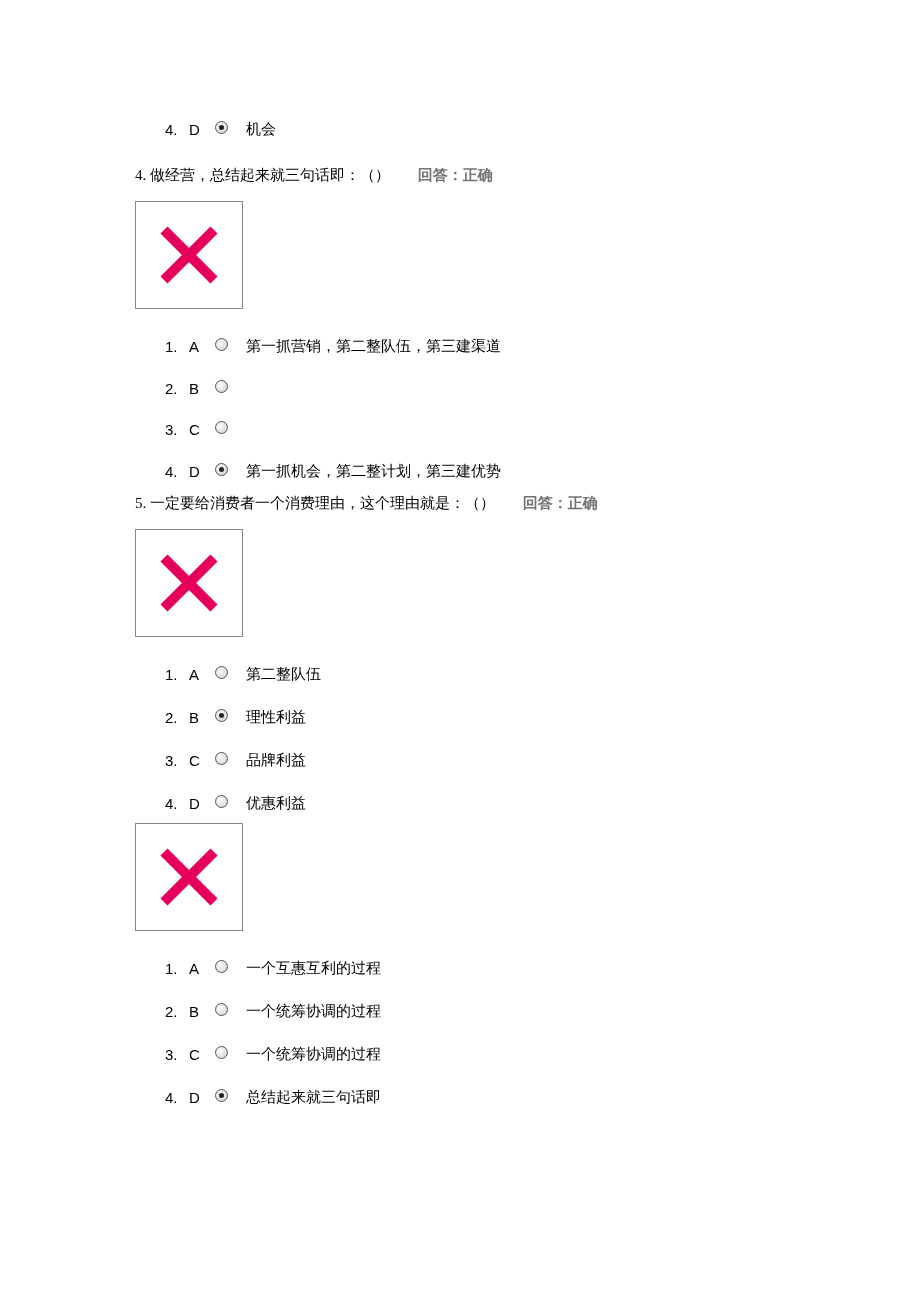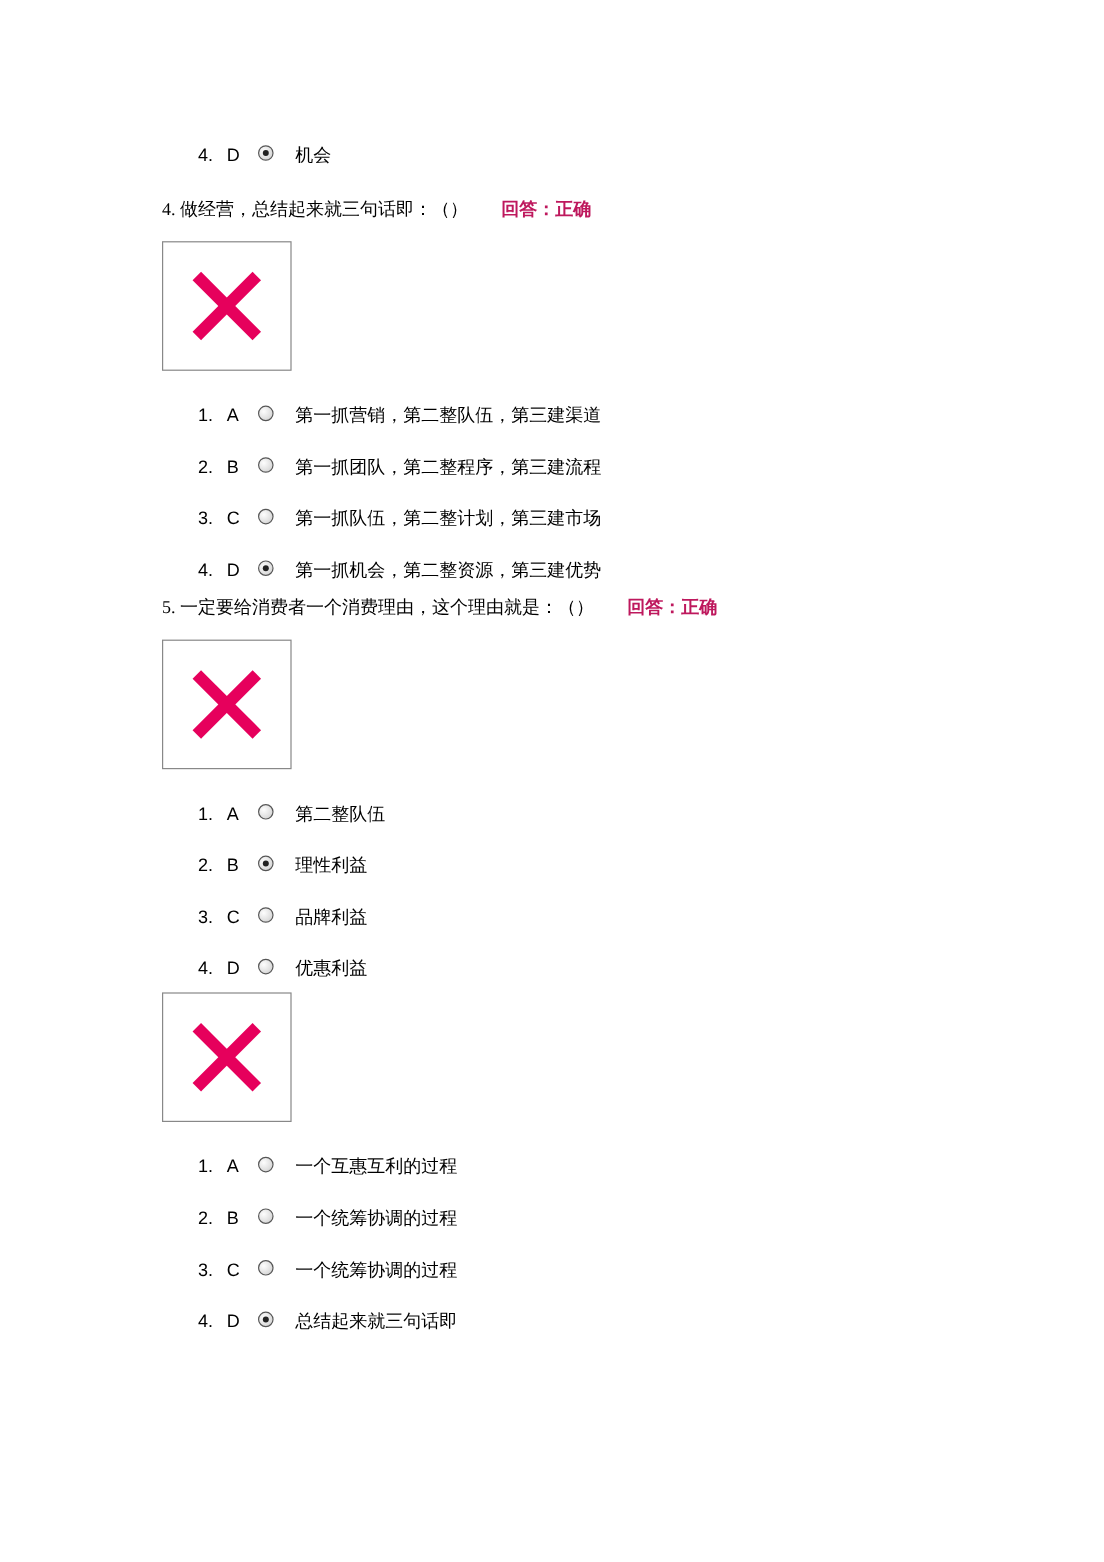--- a/index.html
+++ b/index.html
@@ -55,21 +55,21 @@
     font-family: Liberation Serif, serif;
     font-size: 15px;
   }
   .question-line {
     margin: 0 0 14px 0;
     font-size: 15px;
     line-height: 1.6;
   }
   .q-text { font-family: "SimSun", serif; }
   .feedback {
-    color: #be185d;
+    color: #737373;
     font-family: "SimSun", serif;
     margin-left: 24px;
     font-weight: bold;
   }
   .img-box {
     width: 108px;
     height: 108px;
     border: 1px solid #888;
     display: flex;
     align-items: center;
@@ -104,33 +104,31 @@
   <div class="option-row">
     <span class="opt-num">1.</span>
     <span class="opt-letter">A</span>
     <span class="radio"></span>
     <span class="opt-text">第一抓营销，第二整队伍，第三建渠道</span>
   </div>
   <div class="option-row">
     <span class="opt-num">2.</span>
     <span class="opt-letter">B</span>
     <span class="radio"></span>
-    <span class="opt-text">第一抓团队，第二整程序，第三建流程</span>
   </div>
   <div class="option-row">
     <span class="opt-num">3.</span>
     <span class="opt-letter">C</span>
     <span class="radio"></span>
-    <span class="opt-text">第一抓队伍，第二整计划，第三建市场</span>
   </div>
   <div class="option-row" style="margin-bottom:10px;">
     <span class="opt-num">4.</span>
     <span class="opt-letter">D</span>
     <span class="radio selected"></span>
-    <span class="opt-text">第一抓机会，第二整资源，第三建优势</span>
+    <span class="opt-text">第一抓机会，第二整计划，第三建优势</span>
   </div>
 
   <div class="question-line">
     <span class="q-text">5.</span>
     <span class="q-text">一定要给消费者一个消费理由，这个理由就是：（）</span>
     <span class="feedback">回答：正确</span>
   </div>
   <div class="img-box">
     <svg width="70" height="70" viewBox="0 0 70 70">
       <line x1="10" y1="10" x2="60" y2="60" stroke="#E6005C" stroke-width="10"></line>

